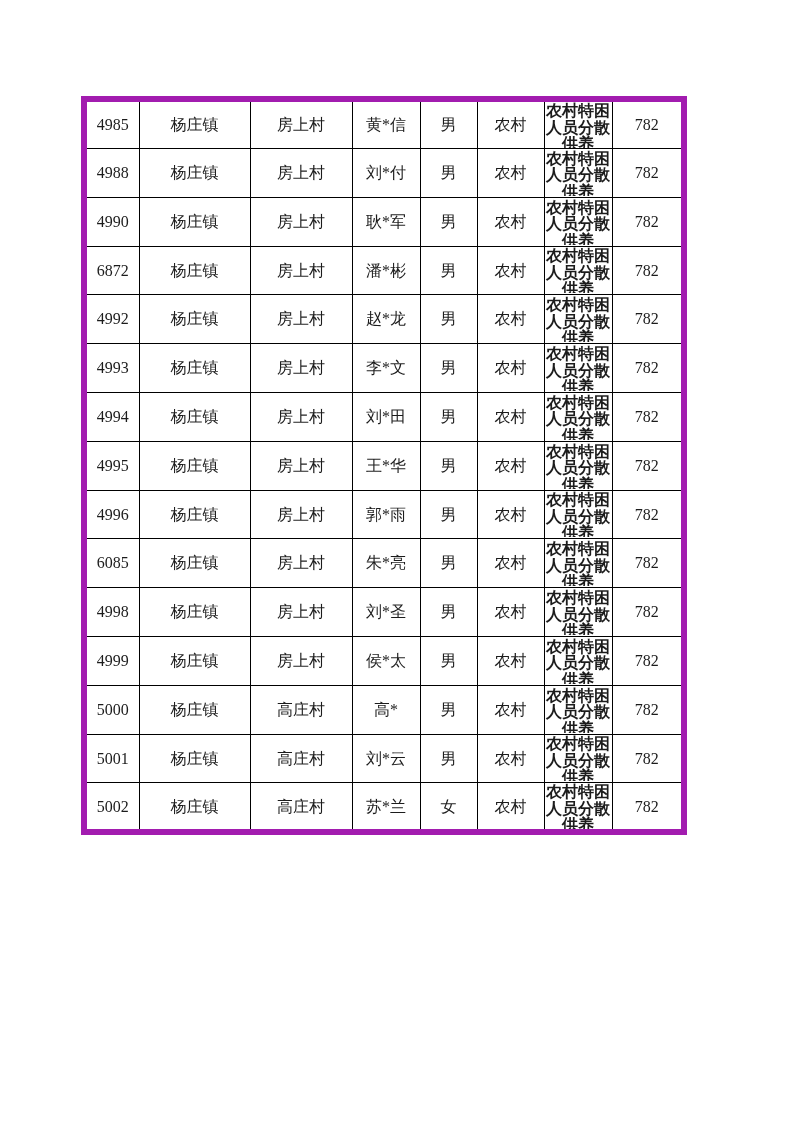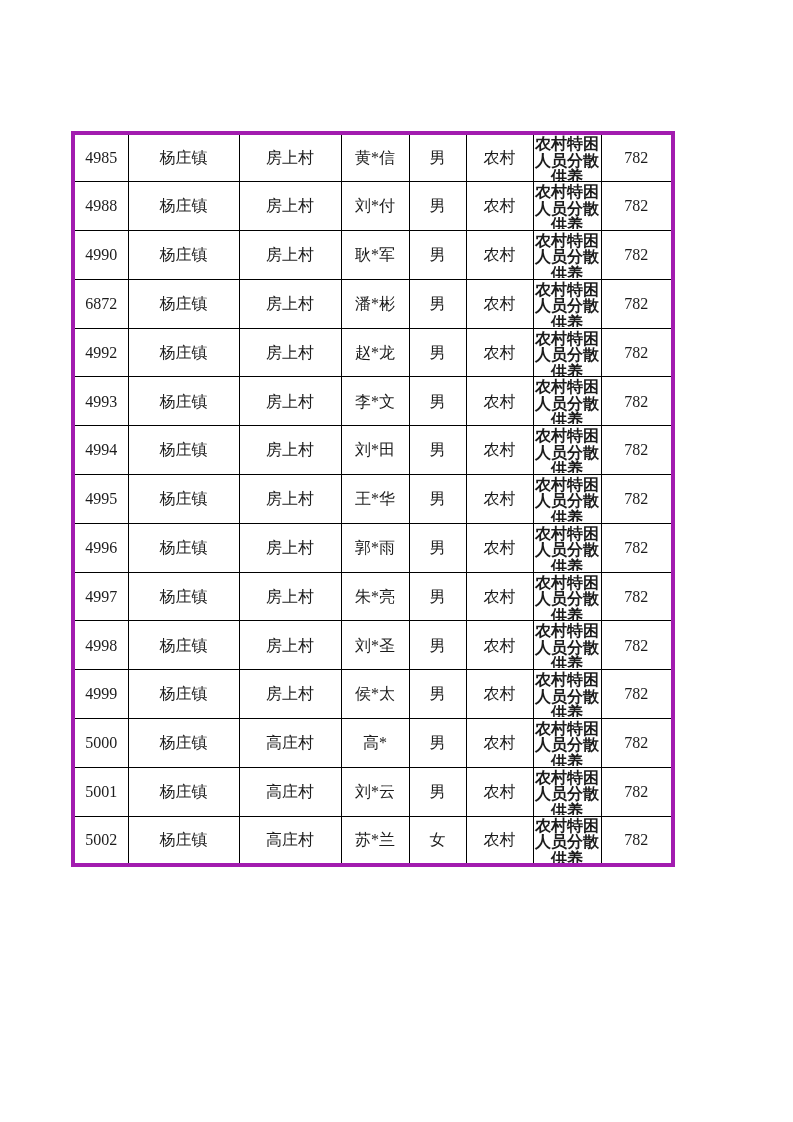--- a/index.html
+++ b/index.html
@@ -7,26 +7,25 @@
     position: relative;
     width: 793px;
     height: 1122px;
     background: #ffffff;
     overflow: hidden;
     font-family: "Liberation Serif", "DejaVu Serif", serif;
     color: #1c1c1c;
   }
   table.roster {
     position: absolute;
-    left: 71px;
+    left: 81px;
     top: 96px;
     border-collapse: collapse;
     table-layout: fixed;
-    border: 4px solid #a21caf;
-    margin-top: 35px;
+    border: 6px solid #a21caf;
   }
   table.roster td {
     border: 1.5px solid #000;
     padding: 0;
     text-align: center;
     vertical-align: middle;
     font-size: 16px;
     line-height: 1.1;
     overflow: hidden;
   }
@@ -197,21 +196,21 @@
     <td class="cat-cell">
       <div class="cat-inner">
               <div class="cat-line">农村特困</div>
               <div class="cat-line">人员分散</div>
               <div class="cat-line">供养</div>
             </div>
     </td>
     <td>782</td>
   </tr>
         <tr>
-    <td>4997</td>
+    <td>6085</td>
     <td>杨庄镇</td>
     <td>房上村</td>
     <td>朱*亮</td>
     <td>男</td>
     <td>农村</td>
     <td class="cat-cell">
       <div class="cat-inner">
               <div class="cat-line">农村特困</div>
               <div class="cat-line">人员分散</div>
               <div class="cat-line">供养</div>

